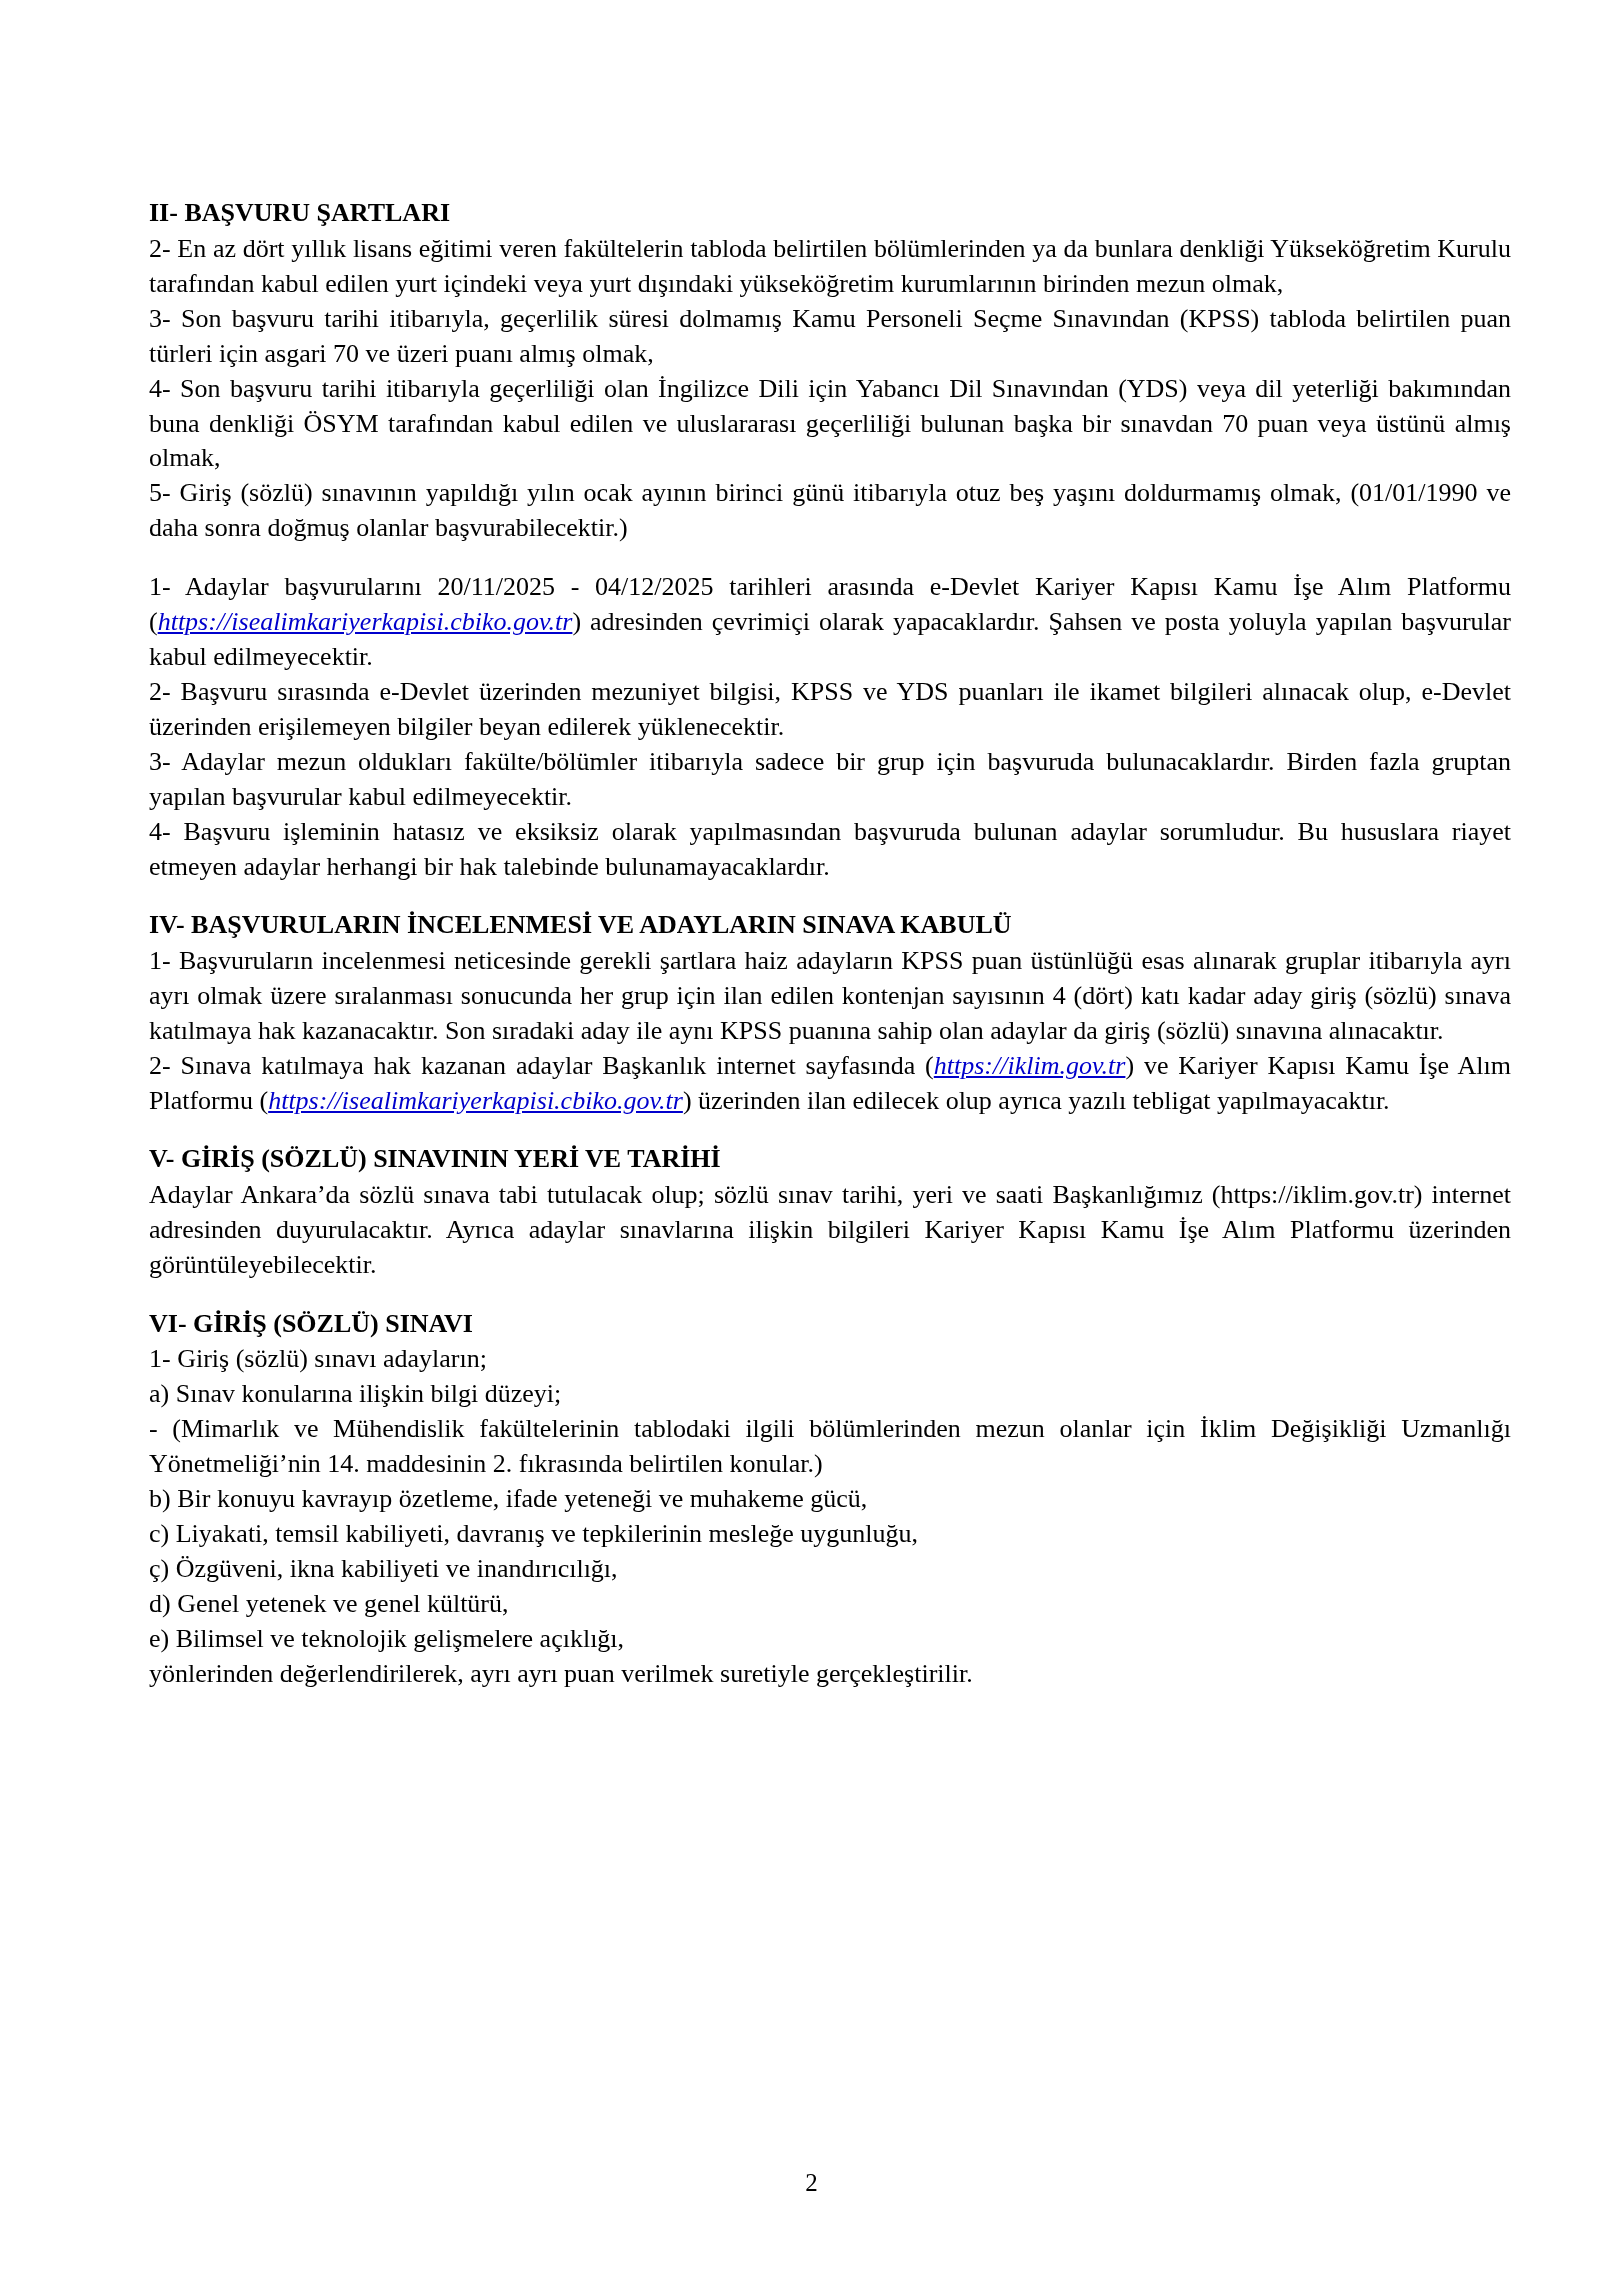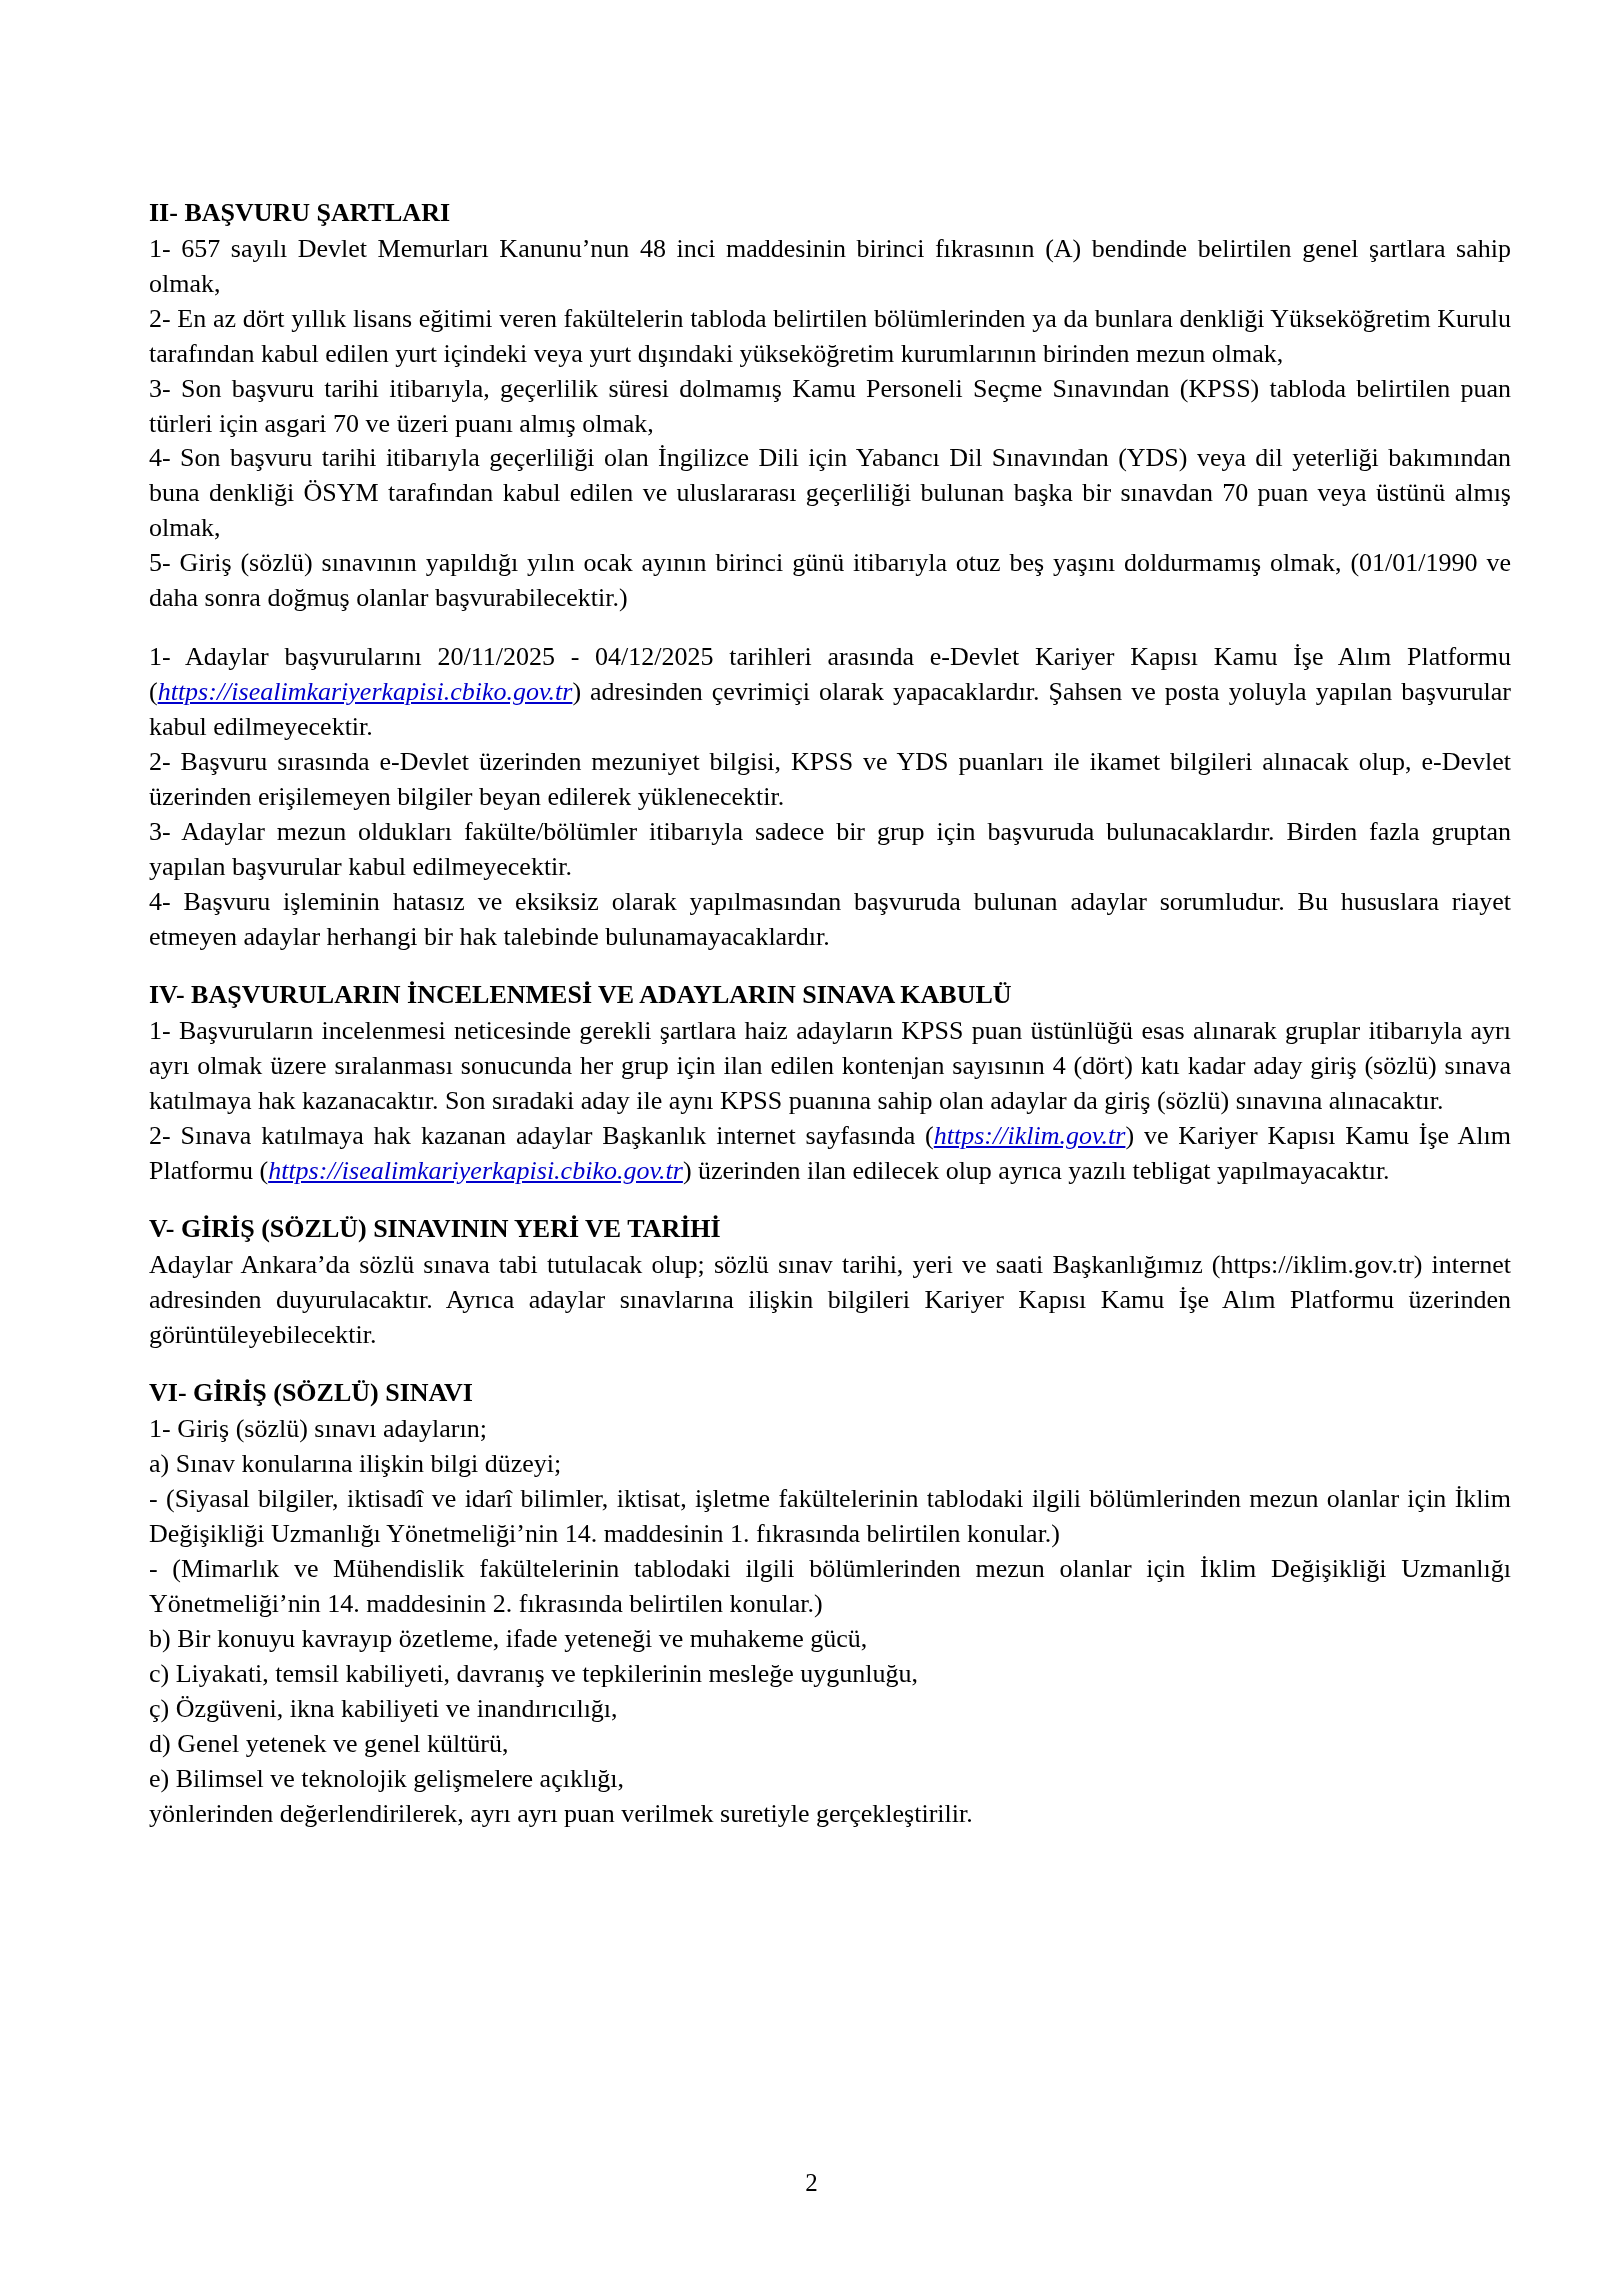--- a/index.html
+++ b/index.html
@@ -60,21 +60,20 @@
     font-family: "Liberation Serif", serif;
   }
 </style>
 </head>
 <body>
 
 <div class="page">
   <div class="doc-body" id="doc-body">
       <div class="section">
         <div class="sec-heading">II- BAŞVURU ŞARTLARI</div>
-        <p class="para">1- 657 sayılı Devlet Memurları Kanunu’nun 48 inci maddesinin birinci fıkrasının (A) bendinde belirtilen genel şartlara sahip olmak,</p>
         <p class="para">2- En az dört yıllık lisans eğitimi veren fakültelerin tabloda belirtilen bölümlerinden ya da bunlara denkliği Yükseköğretim Kurulu tarafından kabul edilen yurt içindeki veya yurt dışındaki yükseköğretim kurumlarının birinden mezun olmak,</p>
         <p class="para">3- Son başvuru tarihi itibarıyla, geçerlilik süresi dolmamış Kamu Personeli Seçme Sınavından (KPSS) tabloda belirtilen puan türleri için asgari 70 ve üzeri puanı almış olmak,</p>
         <p class="para">4- Son başvuru tarihi itibarıyla geçerliliği olan İngilizce Dili için Yabancı Dil Sınavından (YDS) veya dil yeterliği bakımından buna denkliği ÖSYM tarafından kabul edilen ve uluslararası geçerliliği bulunan başka bir sınavdan 70 puan veya üstünü almış olmak,</p>
         <p class="para">5- Giriş (sözlü) sınavının yapıldığı yılın ocak ayının birinci günü itibarıyla otuz beş yaşını doldurmamış olmak, (01/01/1990 ve daha sonra doğmuş olanlar başvurabilecektir.)</p>
       </div>
       <div class="section">
         <p class="para"><span>1- Adaylar başvurularını 20/11/2025 - 04/12/2025 tarihleri arasında e-Devlet Kariyer Kapısı Kamu İşe Alım Platformu (</span><a class="link" href="#">https://isealimkariyerkapisi.cbiko.gov.tr</a><span>) adresinden çevrimiçi olarak yapacaklardır. Şahsen ve posta yoluyla yapılan başvurular kabul edilmeyecektir.</span></p>
         <p class="para">2- Başvuru sırasında e-Devlet üzerinden mezuniyet bilgisi, KPSS ve YDS puanları ile ikamet bilgileri alınacak olup, e-Devlet üzerinden erişilemeyen bilgiler beyan edilerek yüklenecektir.</p>
         <p class="para">3- Adaylar mezun oldukları fakülte/bölümler itibarıyla sadece bir grup için başvuruda bulunacaklardır. Birden fazla gruptan yapılan başvurular kabul edilmeyecektir.</p>
         <p class="para">4- Başvuru işleminin hatasız ve eksiksiz olarak yapılmasından başvuruda bulunan adaylar sorumludur. Bu hususlara riayet etmeyen adaylar herhangi bir hak talebinde bulunamayacaklardır.</p>
@@ -85,21 +84,20 @@
         <p class="para"><span>2- Sınava katılmaya hak kazanan adaylar Başkanlık internet sayfasında (</span><a class="link" href="#">https://iklim.gov.tr</a><span>)  ve Kariyer Kapısı Kamu İşe Alım Platformu (</span><a class="link" href="#">https://isealimkariyerkapisi.cbiko.gov.tr</a><span>)  üzerinden ilan edilecek olup ayrıca yazılı tebligat yapılmayacaktır.</span></p>
       </div>
       <div class="section">
         <div class="sec-heading">V- GİRİŞ (SÖZLÜ) SINAVININ YERİ VE TARİHİ</div>
         <p class="para">Adaylar Ankara’da sözlü sınava tabi tutulacak olup; sözlü sınav tarihi, yeri ve saati Başkanlığımız (https://iklim.gov.tr) internet adresinden duyurulacaktır. Ayrıca adaylar sınavlarına ilişkin bilgileri Kariyer Kapısı Kamu İşe Alım Platformu üzerinden görüntüleyebilecektir.</p>
       </div>
       <div class="section">
         <div class="sec-heading">VI- GİRİŞ (SÖZLÜ) SINAVI</div>
         <p class="para">1- Giriş (sözlü) sınavı adayların;</p>
         <p class="para">a) Sınav konularına ilişkin bilgi düzeyi;</p>
-        <p class="para">- (Siyasal bilgiler, iktisadî ve idarî bilimler, iktisat, işletme fakültelerinin tablodaki ilgili bölümlerinden mezun olanlar için İklim Değişikliği Uzmanlığı Yönetmeliği’nin 14. maddesinin 1. fıkrasında belirtilen konular.)</p>
         <p class="para">- (Mimarlık ve Mühendislik fakültelerinin tablodaki ilgili bölümlerinden mezun olanlar için İklim Değişikliği Uzmanlığı Yönetmeliği’nin 14. maddesinin 2. fıkrasında belirtilen konular.)</p>
         <p class="para">b) Bir konuyu kavrayıp özetleme, ifade yeteneği ve muhakeme gücü,</p>
         <p class="para">c) Liyakati, temsil kabiliyeti, davranış ve tepkilerinin mesleğe uygunluğu,</p>
         <p class="para">ç) Özgüveni, ikna kabiliyeti ve inandırıcılığı,</p>
         <p class="para">d) Genel yetenek ve genel kültürü,</p>
         <p class="para">e) Bilimsel ve teknolojik gelişmelere açıklığı,</p>
         <p class="para">yönlerinden değerlendirilerek, ayrı ayrı puan verilmek suretiyle gerçekleştirilir.</p>
       </div>
     </div>
   <div class="page-number">2</div>

